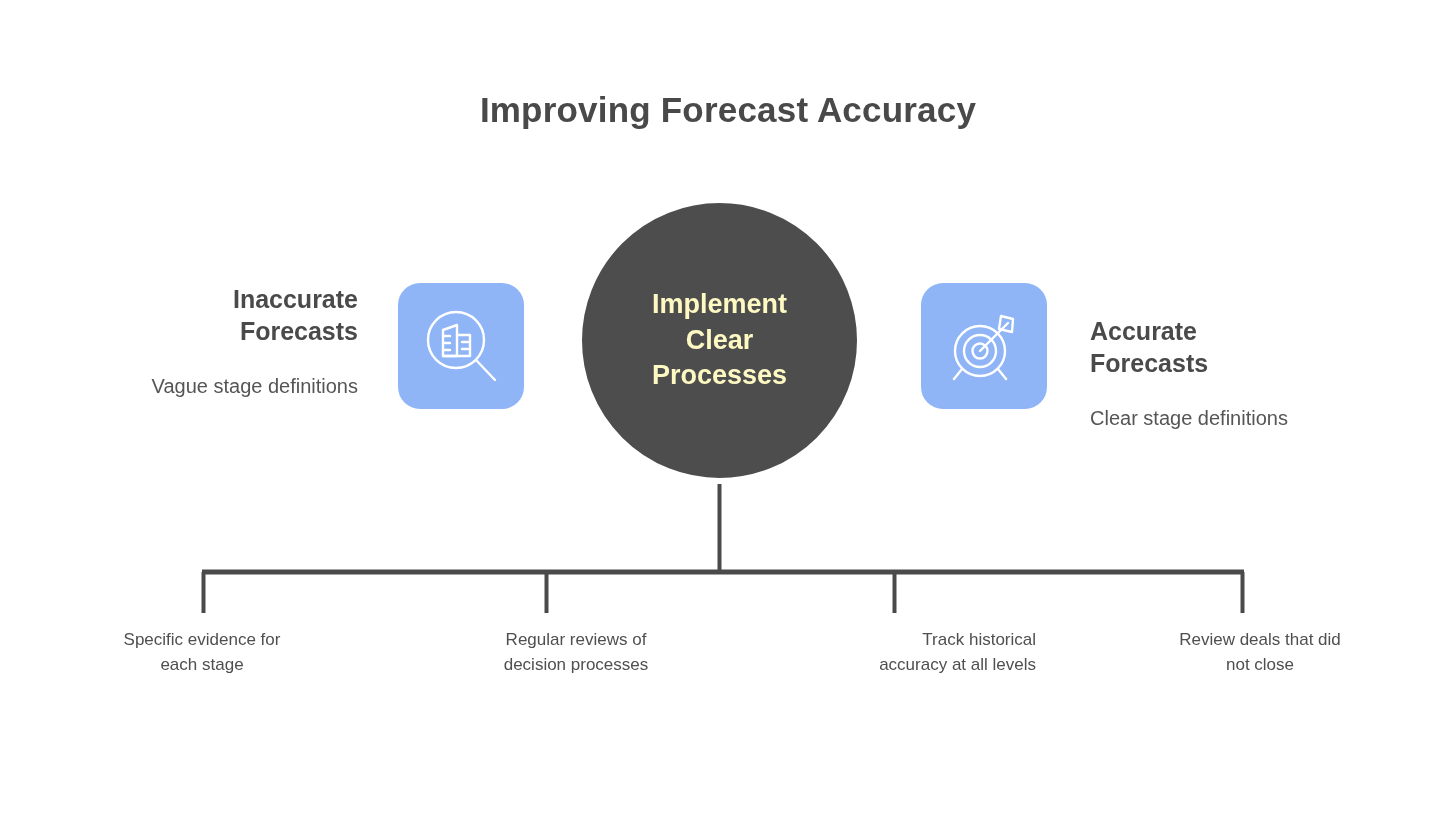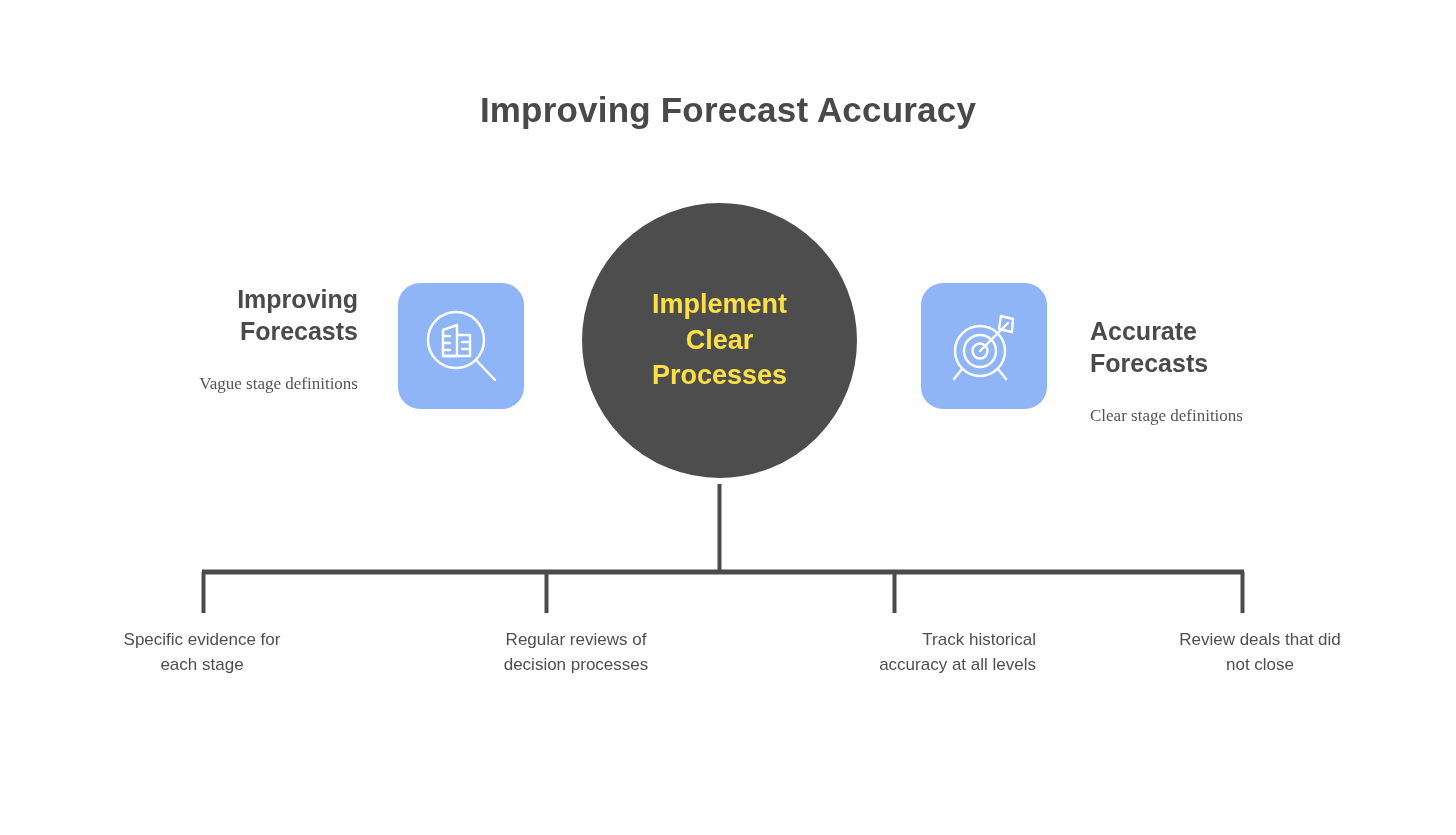--- a/index.html
+++ b/index.html
@@ -53,21 +53,21 @@
     border-radius: 50%;
     background: #4d4d4d;
     border: 4px solid #ffffff;
     box-sizing: border-box;
     display: flex;
     align-items: center;
     justify-content: center;
     z-index: 5;
   }
   #center-node .center-label {
-    color: #fde047;
+    color: #fef9c3;
     font-size: 27px;
     font-weight: bold;
     line-height: 1.32;
     text-align: center;
     white-space: pre-line;
   }
 
   
   .icon-tile {
     position: absolute;
@@ -94,24 +94,23 @@
 
   .side-heading {
     font-size: 25px;
     font-weight: bold;
     color: #4a4a4a;
     line-height: 1.28;
     white-space: pre-line;
   }
   .side-sub {
     margin-top: 26px;
-    font-size: 17px;
+    font-size: 20px;
     color: #555555;
     line-height: 1.3;
-    font-family: Liberation Serif, serif;
   }
 
   
   .branch-label {
     position: absolute;
     top: 628px;
     width: 230px;
     text-align: center;
     font-size: 17px;
     color: #4f4f4f;
@@ -135,21 +134,21 @@
 
     <line x1="202" y1="572" x2="1244" y2="572" stroke="#4a4a4a" stroke-width="5"></line>
 
     <line x1="203.5" y1="572" x2="203.5" y2="613" stroke="#4a4a4a" stroke-width="4"></line>
     <line x1="546.5" y1="572" x2="546.5" y2="613" stroke="#4a4a4a" stroke-width="4"></line>
     <line x1="894.5" y1="572" x2="894.5" y2="613" stroke="#4a4a4a" stroke-width="4"></line>
     <line x1="1242.5" y1="572" x2="1242.5" y2="613" stroke="#4a4a4a" stroke-width="4"></line>
   </svg>
 
   <div class="side-block" id="side-left">
-    <div class="side-heading" style="white-space: pre-line;">Improving
+    <div class="side-heading" style="white-space: pre-line;">Inaccurate
 Forecasts</div>
     <div class="side-sub">Vague stage definitions</div>
   </div>
 
   <div class="icon-tile" id="icon-tile-left">
     <svg width="84" height="84" viewBox="0 0 84 84">
       <g fill="none" stroke="#ffffff" stroke-width="2.4" stroke-linecap="round" stroke-linejoin="round">
         <circle cx="37" cy="36" r="28"></circle>
         <line x1="57" y1="56" x2="76" y2="76"></line>
 

